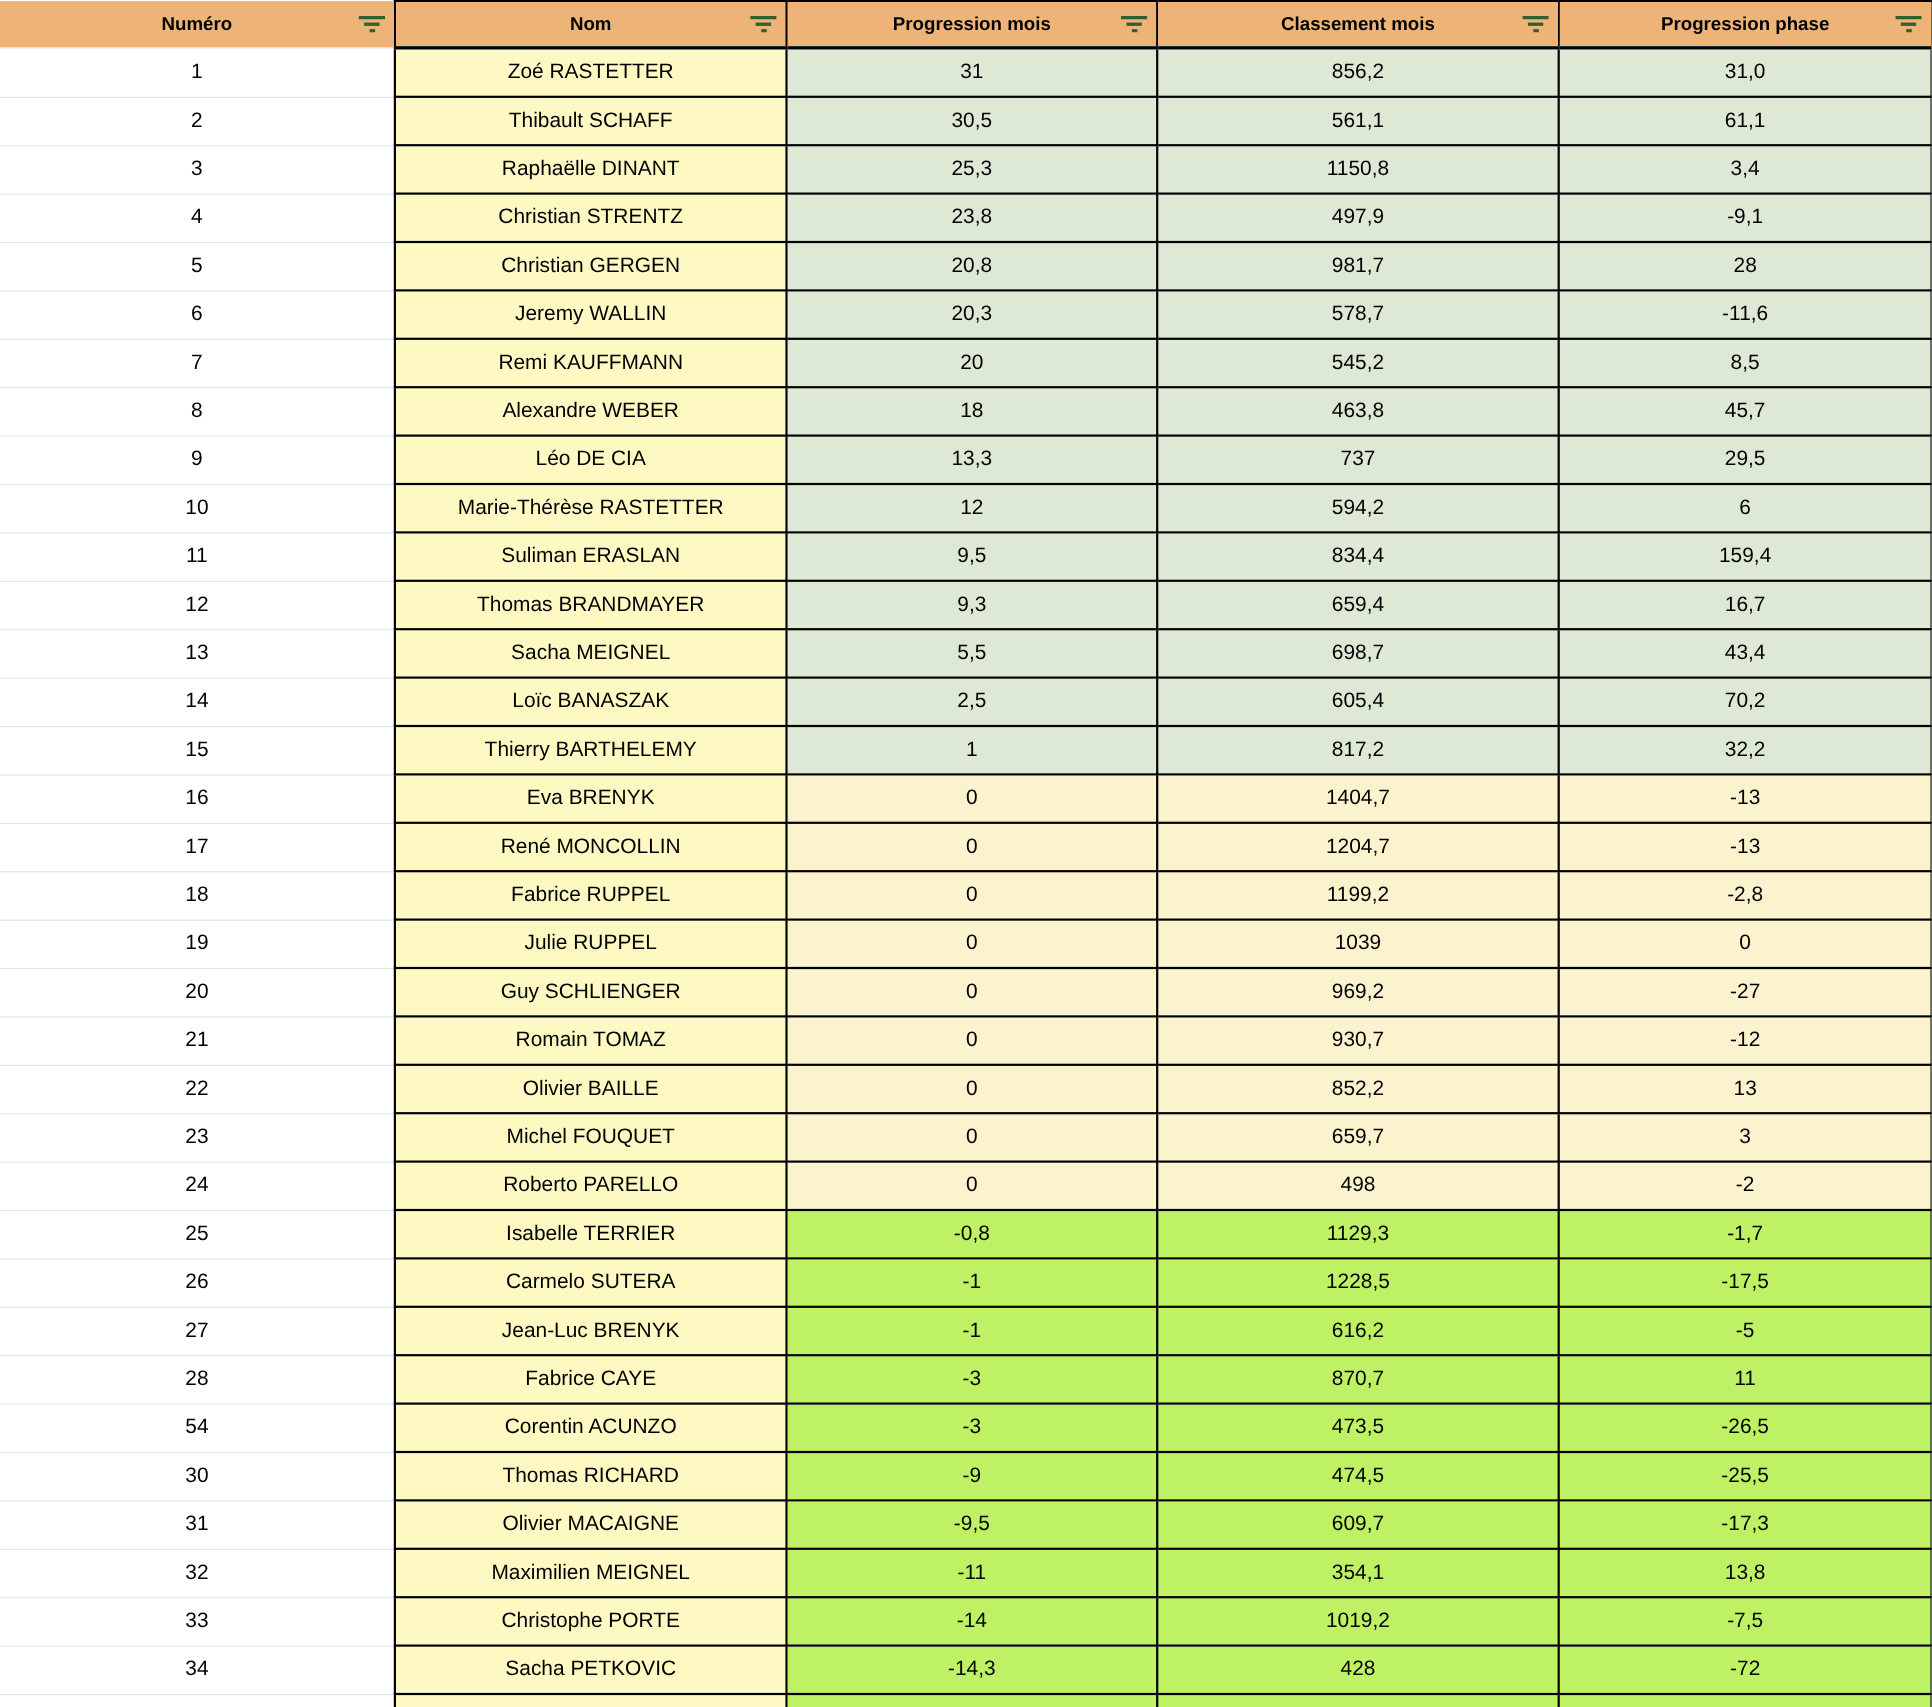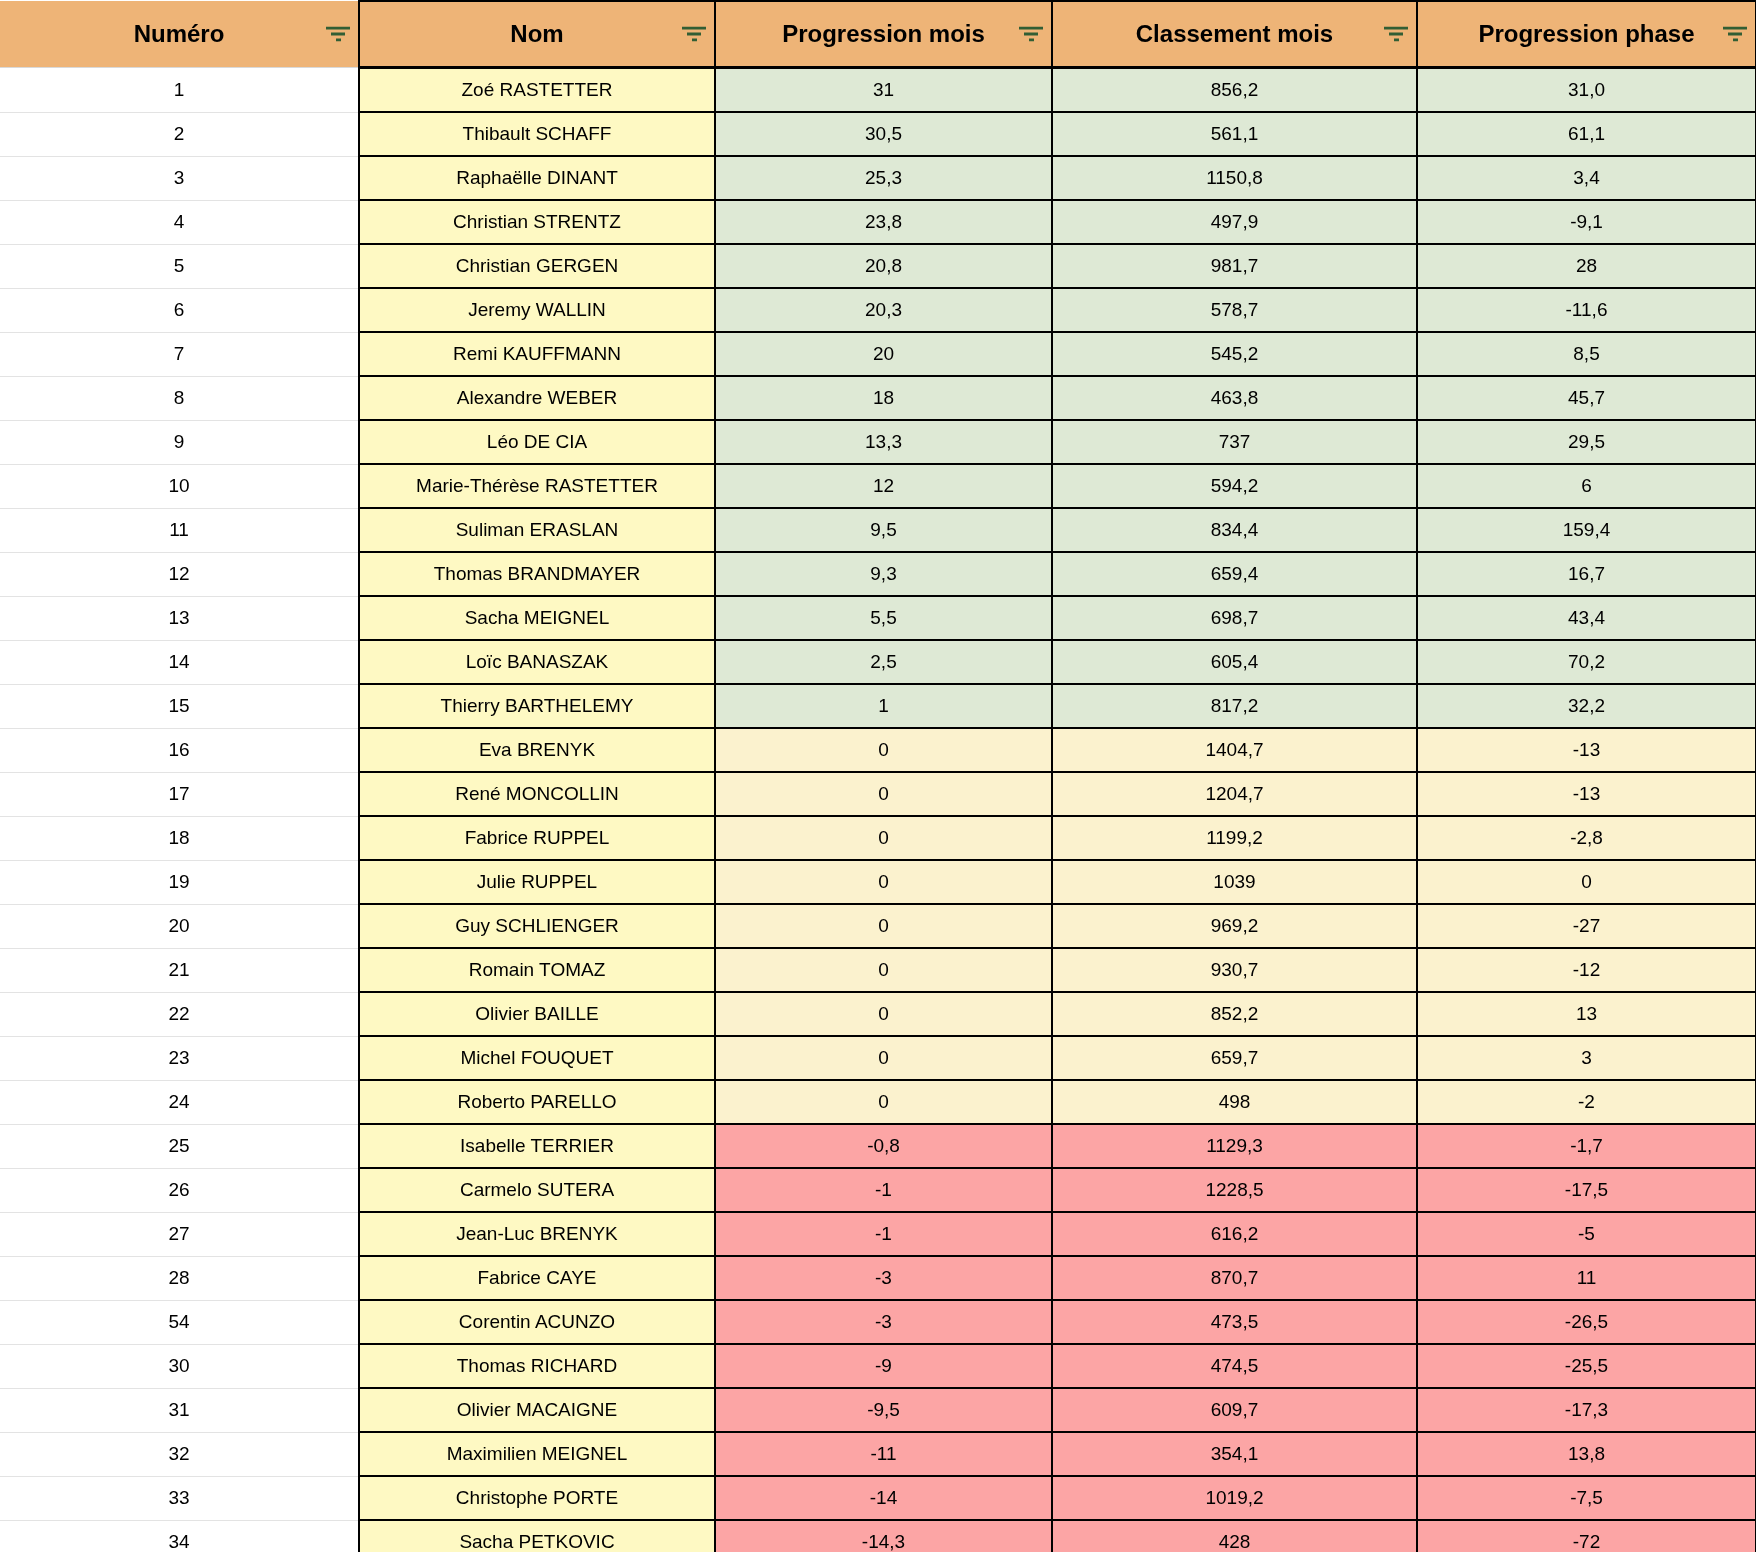--- a/index.html
+++ b/index.html
@@ -15,27 +15,27 @@
     border-collapse: collapse;
     table-layout: fixed;
     width: 1756px;
   }
   
   thead th {
     position: relative;
     height: 40px;
     background: #EEB477;
     color: #000000;
-    font-size: 24px;
+    font-size: 17px;
     font-weight: bold;
     text-align: center;
     vertical-align: middle;
     border: 2px solid #000000;
     border-bottom-width: 3px;
-    padding: 12px;
+    padding: 0;
     overflow: hidden;
   }
   thead th.col-numero {
     border: none;
     border-bottom: 1px solid #d9d9d9;
   }
   .filter-btn {
     position: absolute;
     right: 8px;
     top: 50%;
@@ -63,21 +63,21 @@
   }
   tbody td.td-nom {
     background: #fef9c3;
     border: 2px solid #000000;
   }
   tbody td.td-value {
     border: 2px solid #000000;
   }
   tbody td.tier-positive { background: #DEE9D5; }
   tbody td.tier-zero     { background: #FBF2CE; }
-  tbody td.tier-negative { background: #fca5a5; }
+  tbody td.tier-negative { background: #bef264; }
 </style>
 </head>
 <body>
 
 <table class="sheet">
   <colgroup>
     <col style="width:359px">
     <col style="width:356px">
     <col style="width:337px">
     <col style="width:365px">

